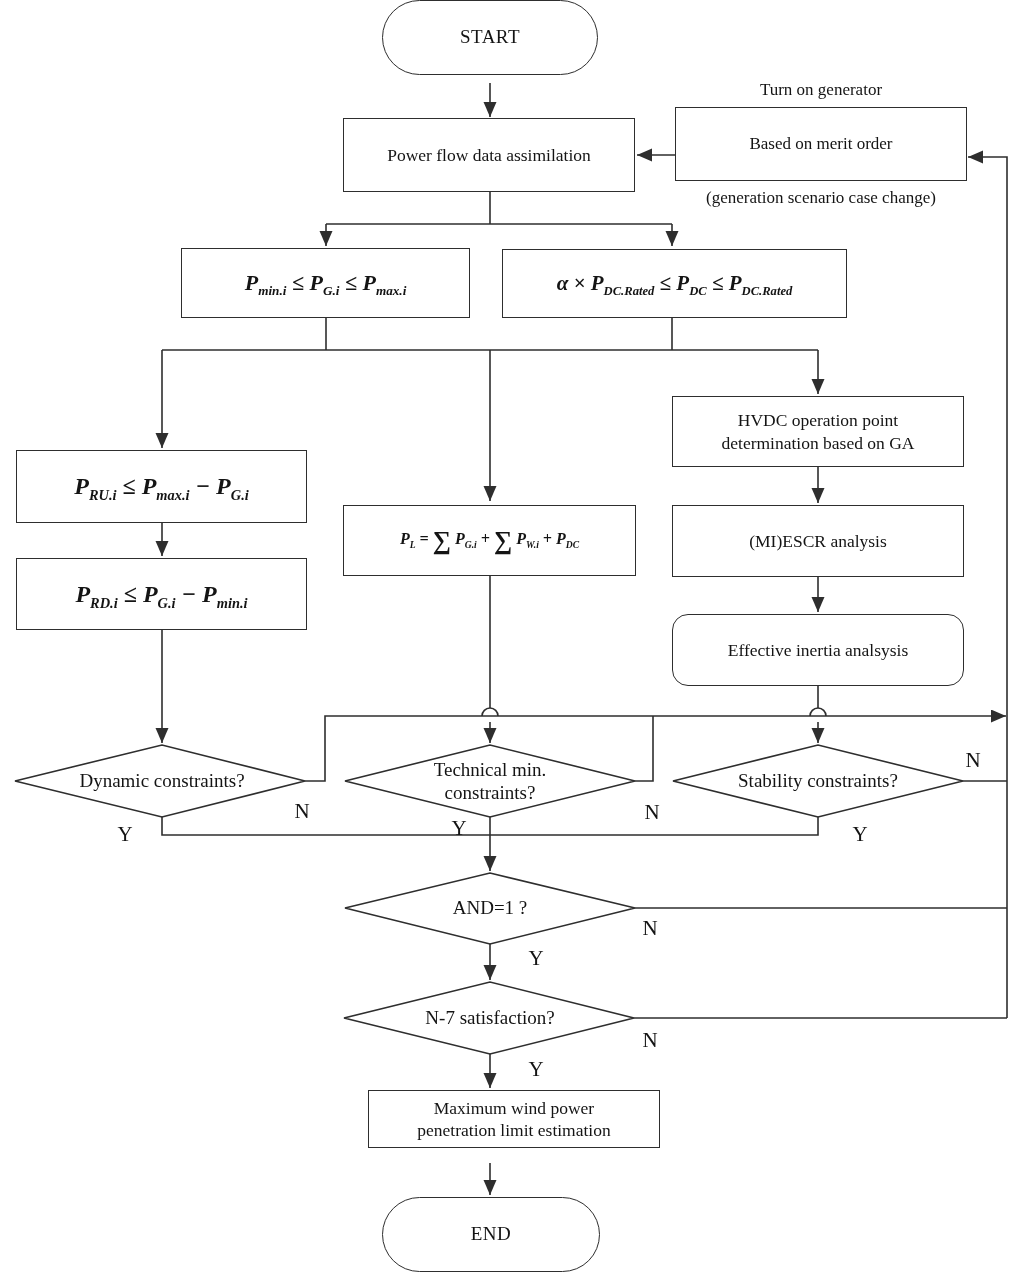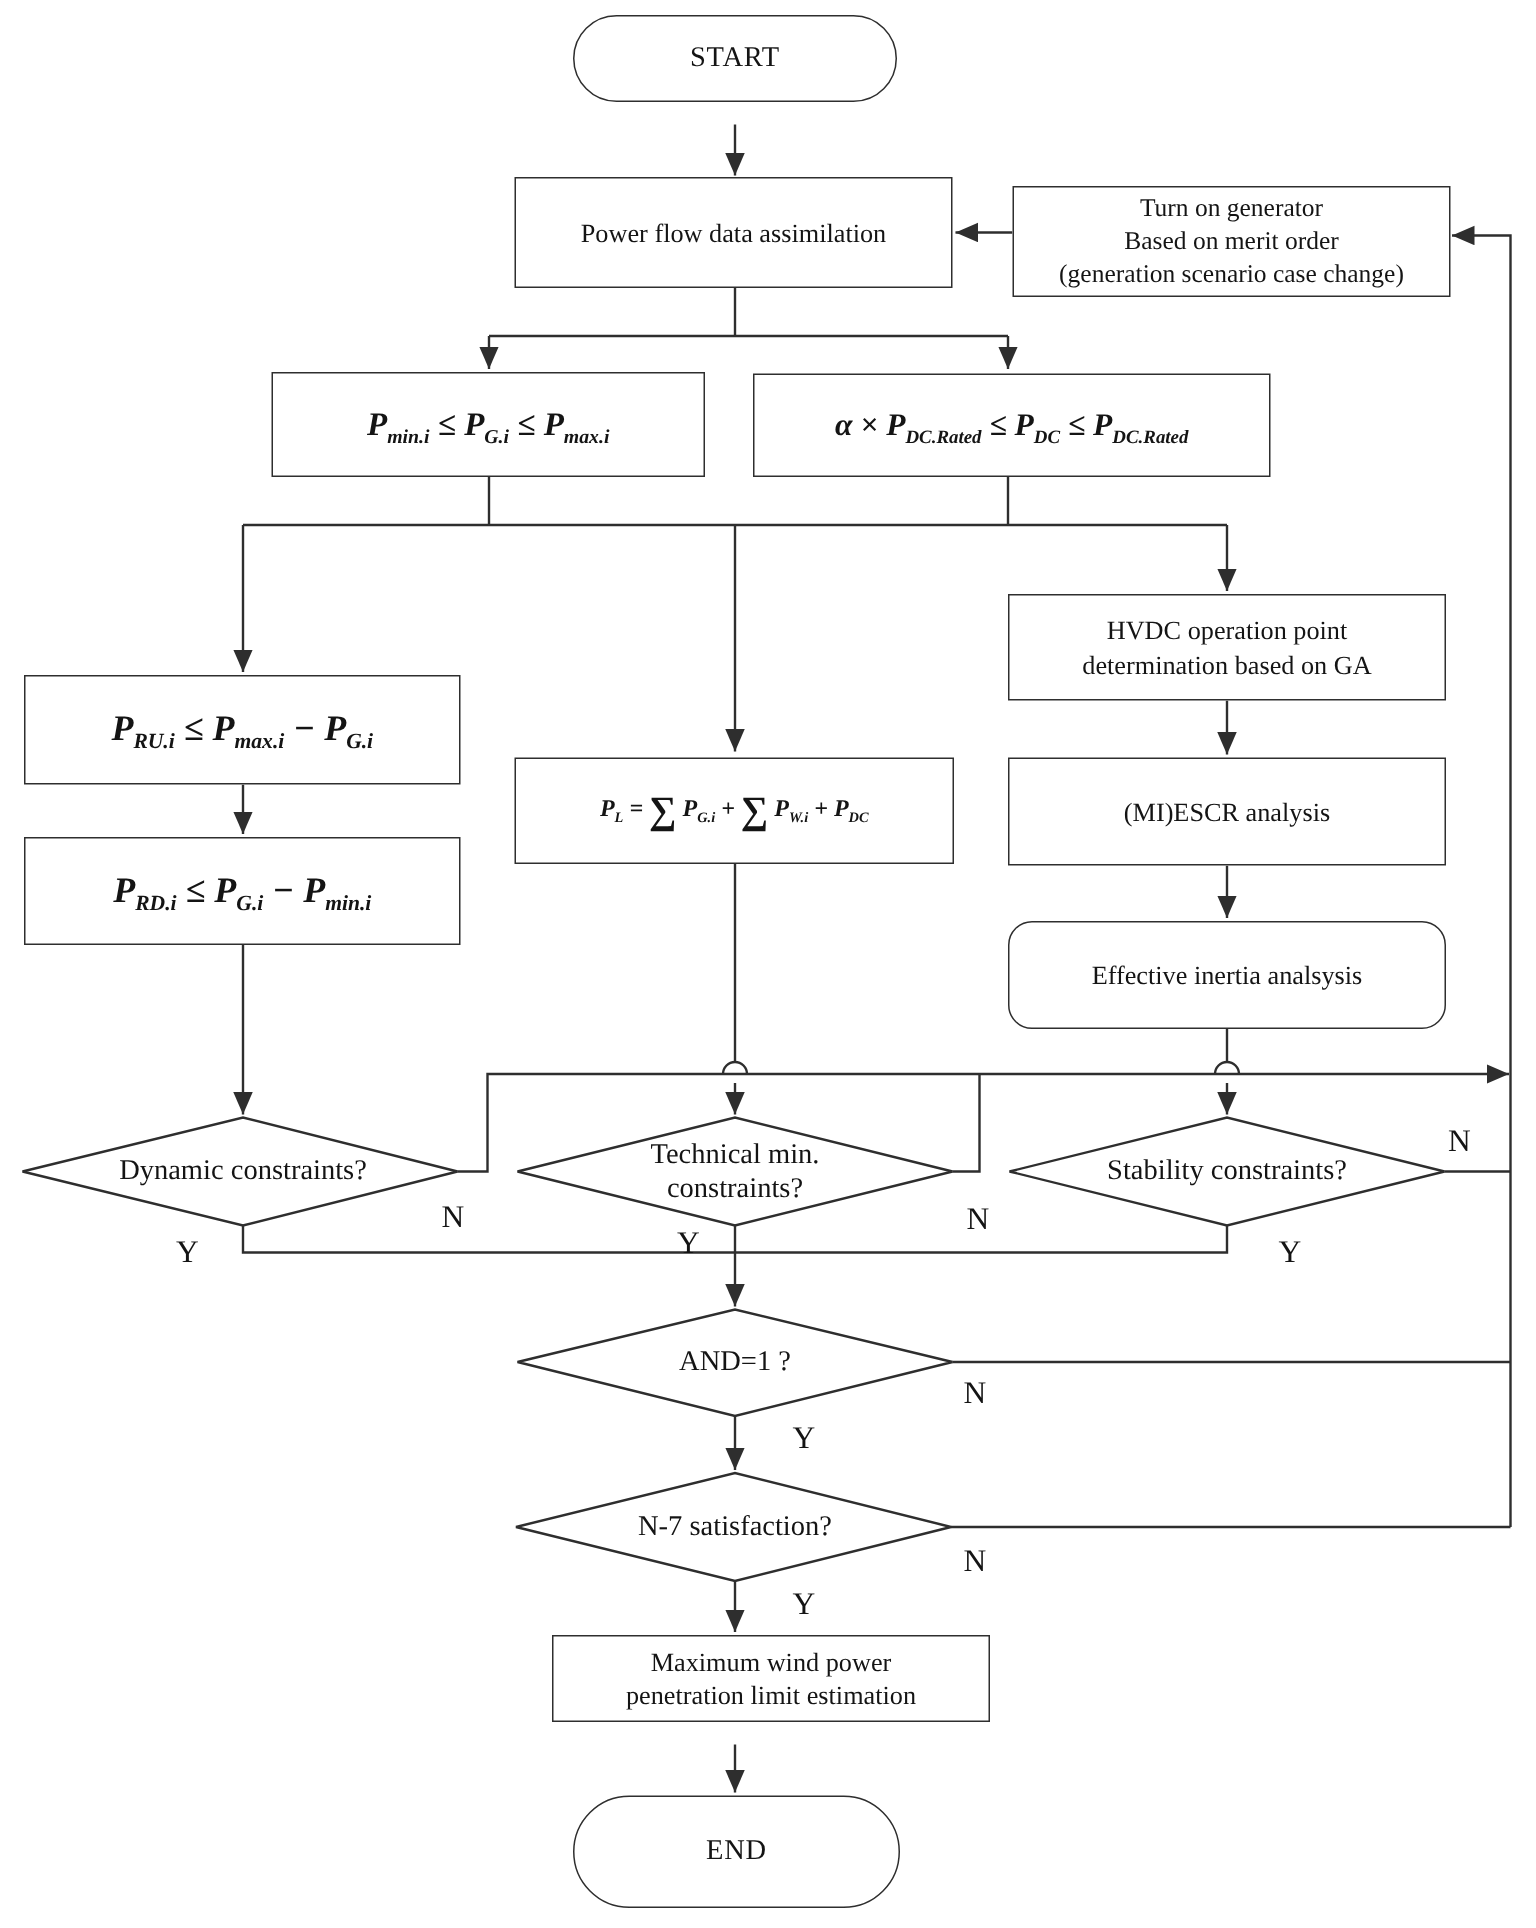--- a/index.html
+++ b/index.html
@@ -82,29 +82,29 @@
 
     <g stroke="#2e2e2e" stroke-width="1.6" fill="#ffffff">
       <polygon points="15,781 162,745 305,781 162,817"></polygon>
       <polygon points="345,781 490,745 635,781 490,817"></polygon>
       <polygon points="673,781 818,745 963,781 818,817"></polygon>
       <polygon points="345,908 490,873 635,908 490,944"></polygon>
       <polygon points="344,1018 490,982 634,1018 490,1054"></polygon>
     </g>
   </svg>
 
-  <div class="node terminal" style="left:382px;top:10px;width:216px;height:58px;">
+  <div class="node terminal" style="left:382px;top:0;width:216px;height:75px;">
     <span>START</span>
   </div>
 
   <div class="node" style="left:343px;top:118px;width:292px;height:74px;font-family:Liberation Serif, serif;">
     <span>Power flow data assimilation</span>
   </div>
 
-  <div class="node" style="left:675px;top:124px;width:292px;height:74px;font-size:17px;line-height:1.3;">
+  <div class="node" style="left:675px;top:107px;width:292px;height:74px;font-size:17px;line-height:1.3;gap:32px;">
     <span>Turn on generator</span>
     <span>Based on merit order</span>
     <span>(generation scenario case change)</span>
   </div>
 
   <div class="node" style="left:181px;top:248px;width:289px;height:70px;">
     <span class="formula f22">P<sub>min.i</sub> ≤ P<sub>G.i</sub> ≤ P<sub>max.i</sub></span>
   </div>
 
   <div class="node" style="left:502px;top:249px;width:345px;height:69px;text-align:center;">

